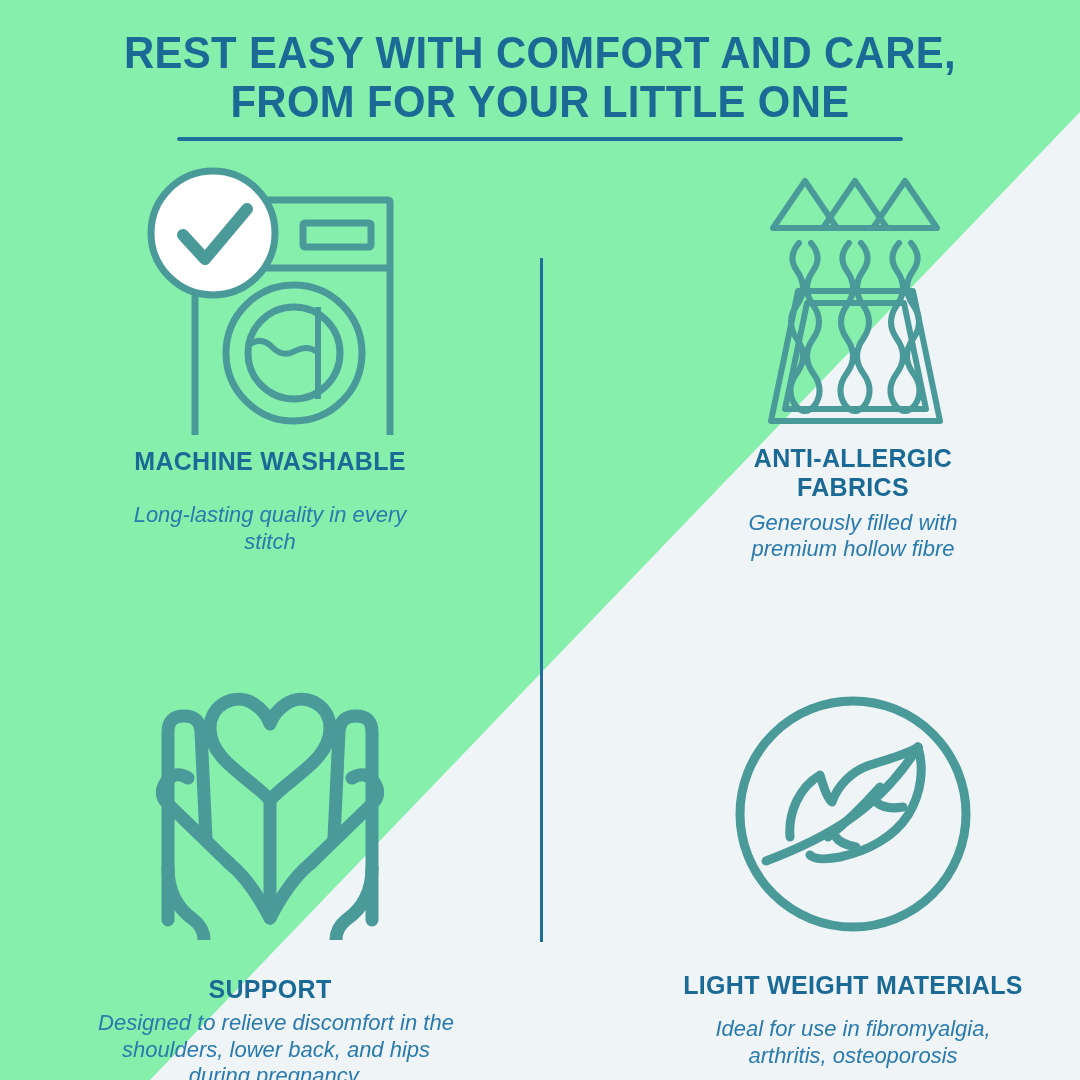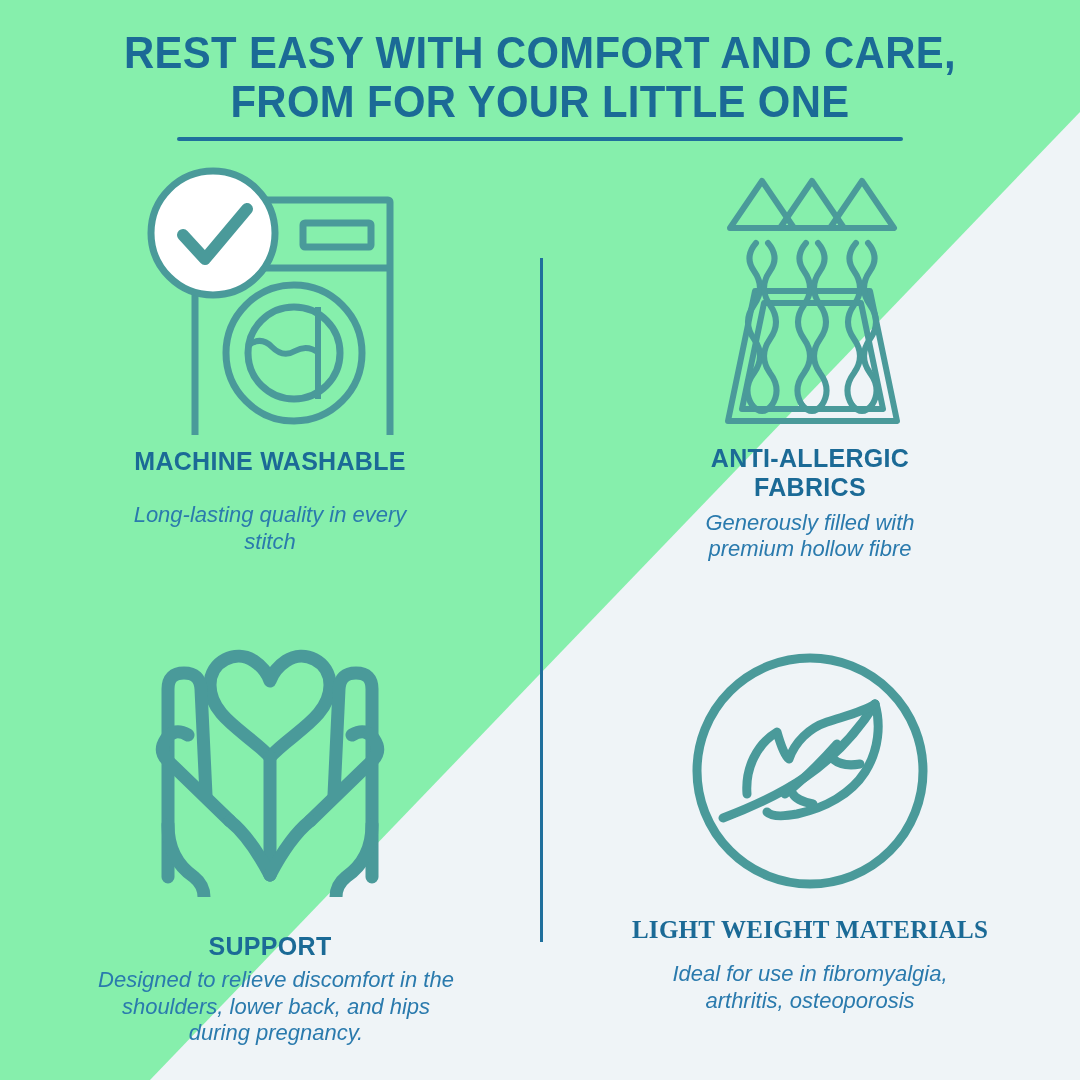--- a/index.html
+++ b/index.html
@@ -45,20 +45,21 @@
     width:3px;height:684px;background:#1f6f9c;z-index:3;
   }
 
   
   .grid{
     position:absolute;left:0;top:150px;width:884px;height:930px;
     display:grid;
     grid-template-columns:540px 540px;
     grid-template-rows:450px 480px;
     z-index:2;
+    gap:43px;
   }
   .cell{
     display:flex;flex-direction:column;align-items:center;
     box-sizing:border-box;
   }
   .cell .icon-box{
     display:flex;align-items:center;justify-content:center;
   }
   .feat-title{
     font-weight:700;
@@ -86,21 +87,21 @@
   #cell-antiallergic .feat-title{font-size:25px;margin-top:8px;max-width:300px;}
   #cell-antiallergic .feat-desc{font-size:22px;margin-top:8px;max-width:230px;}
 
   #cell-support{padding-top:32px;}
   #cell-support .icon-box{height:268px;}
   #cell-support .feat-title{font-size:25px;margin-top:32px;}
   #cell-support .feat-desc{font-size:22px;margin-top:6px;max-width:360px;margin-left:12px;}
 
   #cell-lightweight{padding-top:40px;}
   #cell-lightweight .icon-box{height:262px;}
-  #cell-lightweight .feat-title{font-size:25px;margin-top:14px;font-family:Liberation Serif, serif;}
+  #cell-lightweight .feat-title{font-size:25px;margin-top:26px;}
   #cell-lightweight .feat-desc{font-size:22px;margin-top:16px;max-width:340px;}
 
   svg{display:block;}
 </style>
 </head>
 <body>
 
 <div id="stage">
 
   <div class="diag-wedge"></div>

